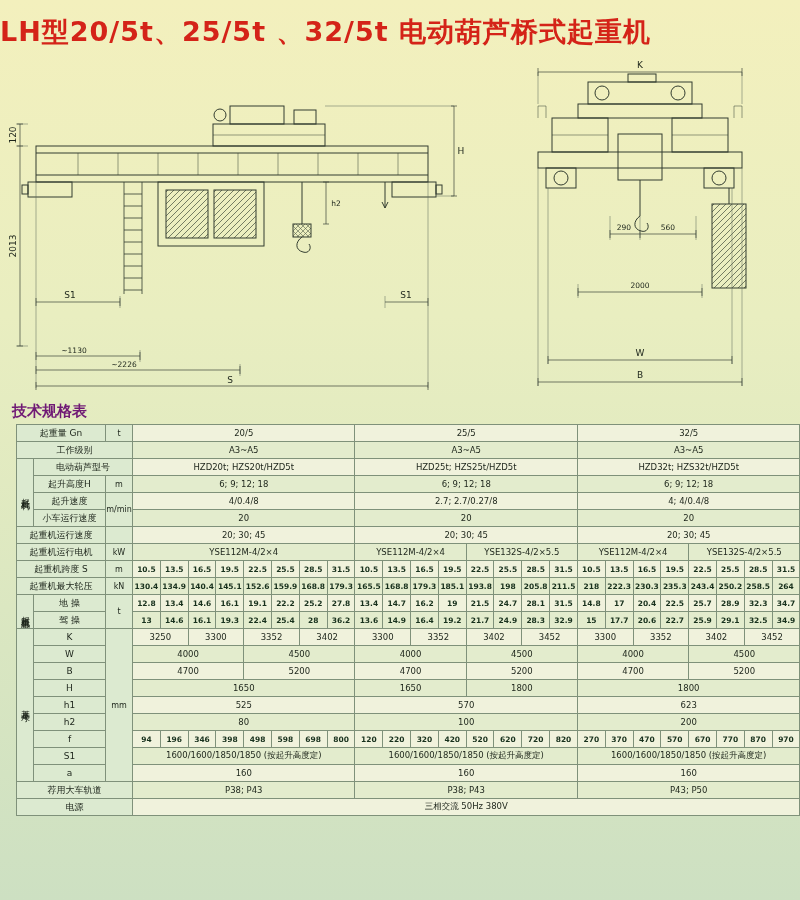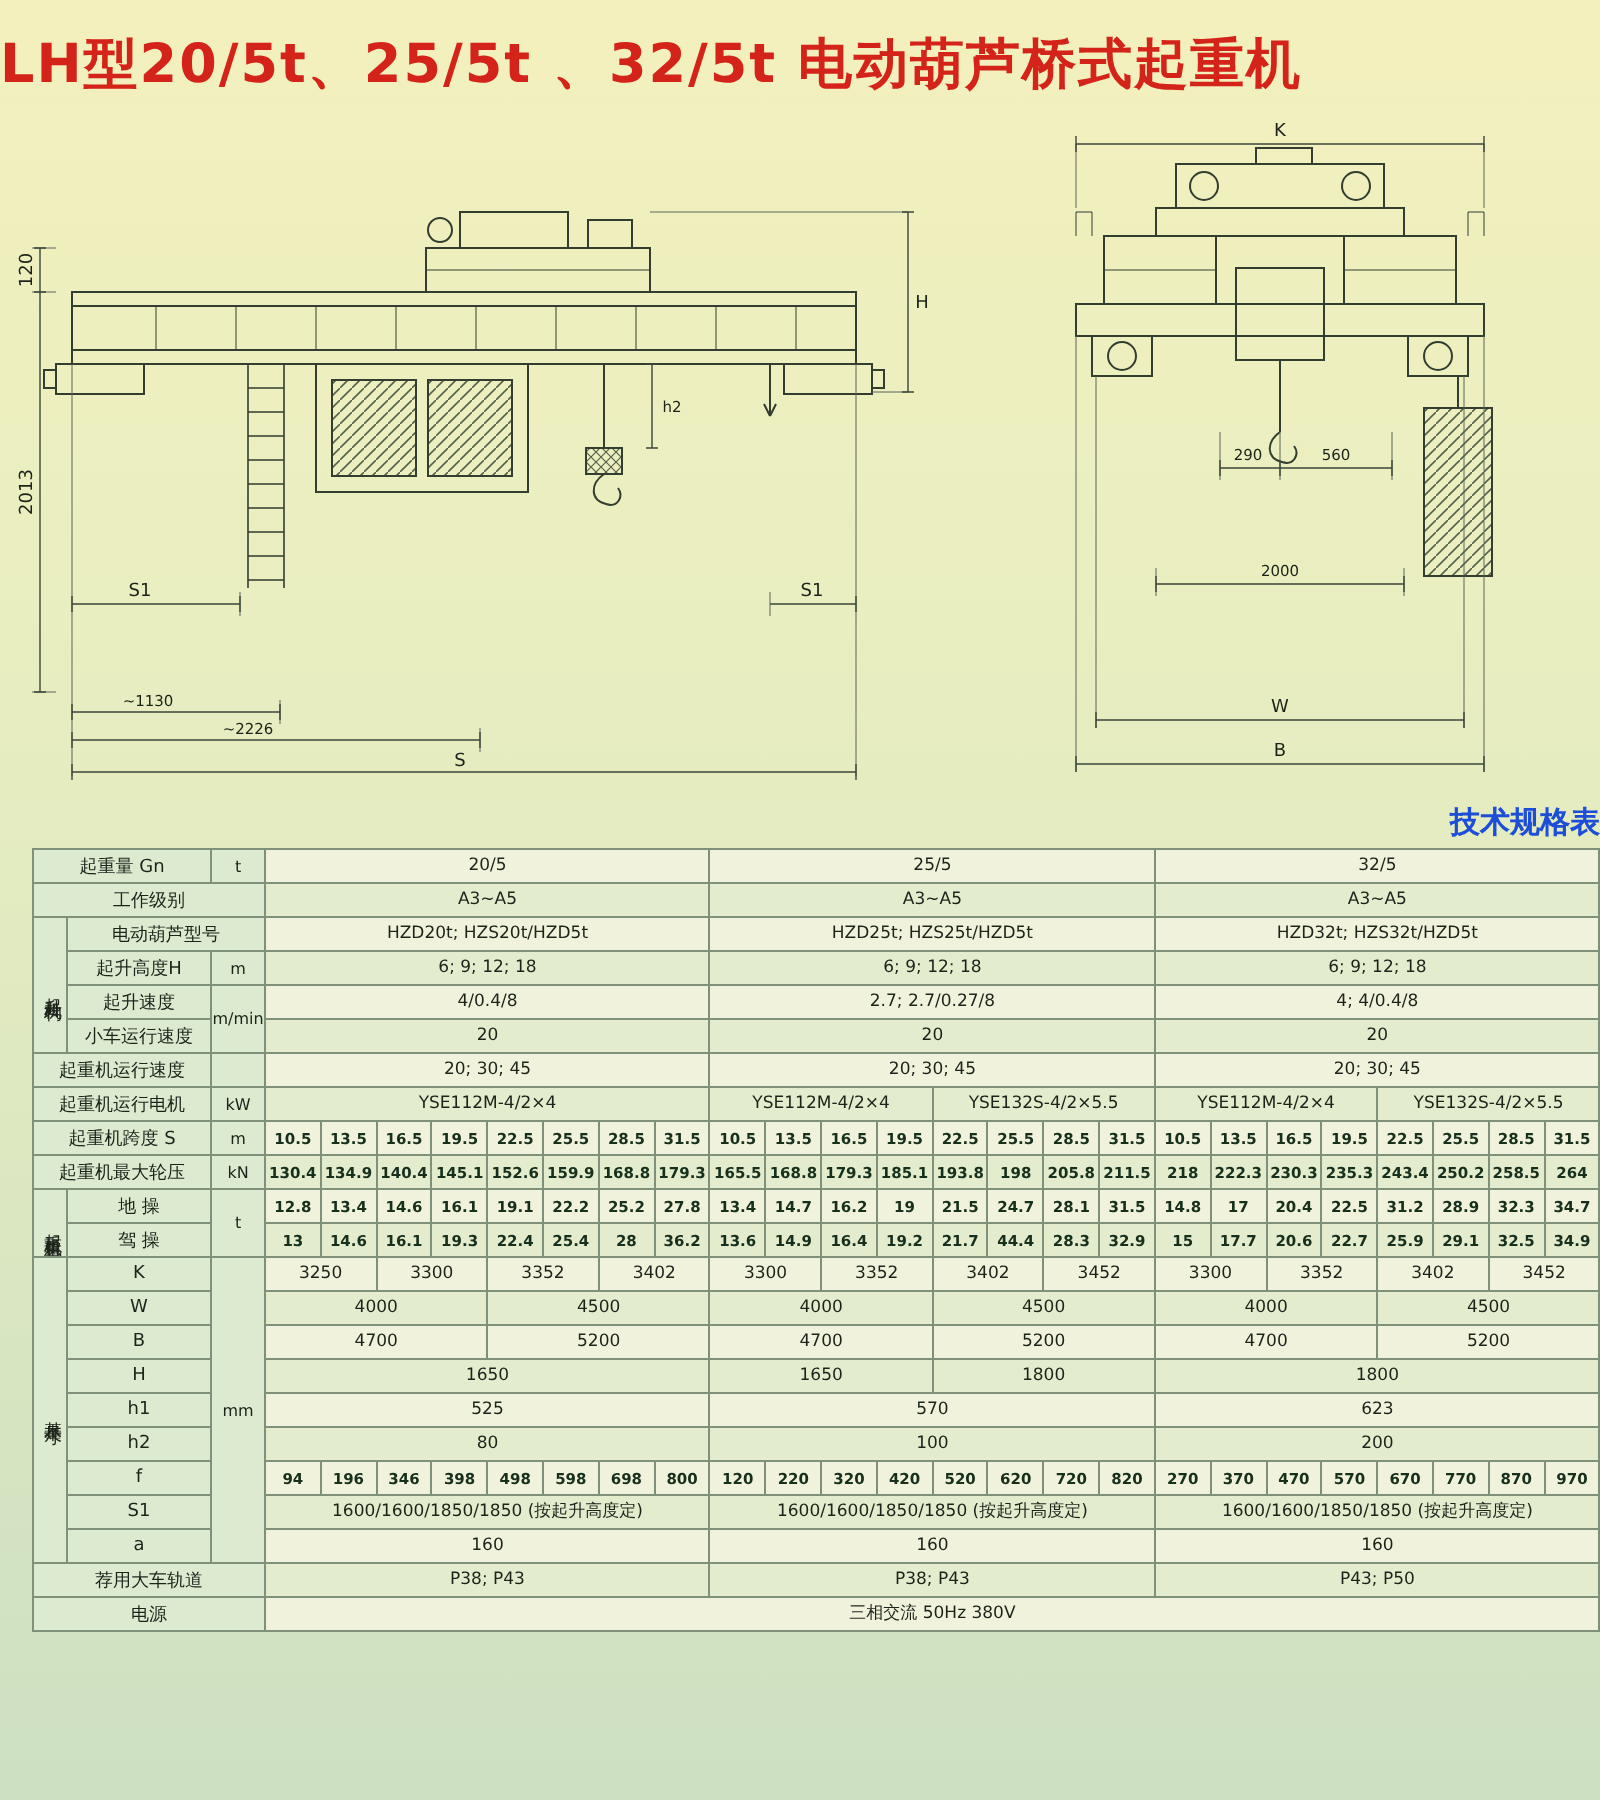--- a/index.html
+++ b/index.html
@@ -15,21 +15,21 @@
     padding:14px 0 4px 0;letter-spacing:1px;
   }
   .drawings{display:flex;justify-content:space-between;padding:2px 8px 0 8px;height:342px;}
   svg{display:block;}
   .dim{stroke:#3c463a;stroke-width:0.7;fill:none;}
   .ext{stroke:#5a665a;stroke-width:0.5;fill:none;}
   .struct{stroke:#333d30;stroke-width:1;fill:none;}
   .thin{stroke-width:0.5;}
   text.dt{font-size:9px;fill:#1c241a;stroke:none;text-anchor:middle;font-family:inherit;}
   text.dts{font-size:7.5px;fill:#1c241a;stroke:none;text-anchor:middle;font-family:inherit;}
-  .table-heading{font-size:15px;font-weight:bold;margin:4px 0 3px 12px;color:#1d4ed8;text-align:right;}
+  .table-heading{font-size:15px;font-weight:bold;margin:4px 0 3px 12px;color:#701a75;}
   table{border-collapse:collapse;table-layout:fixed;width:784px;margin:0 16px;}
   col.c-group{width:17px}col.c-label{width:72px}col.c-unit{width:27px}col.c-d{width:27.8px}
   td{
     border:1px solid var(--table-border,#7f917a);
     text-align:center;vertical-align:middle;height:16px;padding:0;
     overflow:hidden;white-space:nowrap;background:var(--cell-cream,#f0f2dc);
   }
   td.g{writing-mode:vertical-rl;text-orientation:upright;font-size:9px;letter-spacing:1px;background:var(--cell-green,#dcead0);padding:1px 0;}
   td.l{font-size:9px;background:var(--cell-green,#dcead0);}
   td.u{font-size:8px;background:var(--cell-green,#dcead0);}
@@ -349,41 +349,41 @@
         <td class="n">16.2</td>
         <td class="n">19</td>
         <td class="n">21.5</td>
         <td class="n">24.7</td>
         <td class="n">28.1</td>
         <td class="n">31.5</td>
         <td class="n">14.8</td>
         <td class="n">17</td>
         <td class="n">20.4</td>
         <td class="n">22.5</td>
-        <td class="n">31.2</td>
+        <td class="n">25.7</td>
         <td class="n">28.9</td>
         <td class="n">32.3</td>
         <td class="n">34.7</td>
       </tr>
       <tr>
         <td class="l">驾 操</td>
         <td class="n">13</td>
         <td class="n">14.6</td>
         <td class="n">16.1</td>
         <td class="n">19.3</td>
         <td class="n">22.4</td>
         <td class="n">25.4</td>
         <td class="n">28</td>
         <td class="n">36.2</td>
         <td class="n">13.6</td>
         <td class="n">14.9</td>
         <td class="n">16.4</td>
         <td class="n">19.2</td>
         <td class="n">21.7</td>
-        <td class="n">44.4</td>
+        <td class="n">24.9</td>
         <td class="n">28.3</td>
         <td class="n">32.9</td>
         <td class="n">15</td>
         <td class="n">17.7</td>
         <td class="n">20.6</td>
         <td class="n">22.7</td>
         <td class="n">25.9</td>
         <td class="n">29.1</td>
         <td class="n">32.5</td>
         <td class="n">34.9</td>

